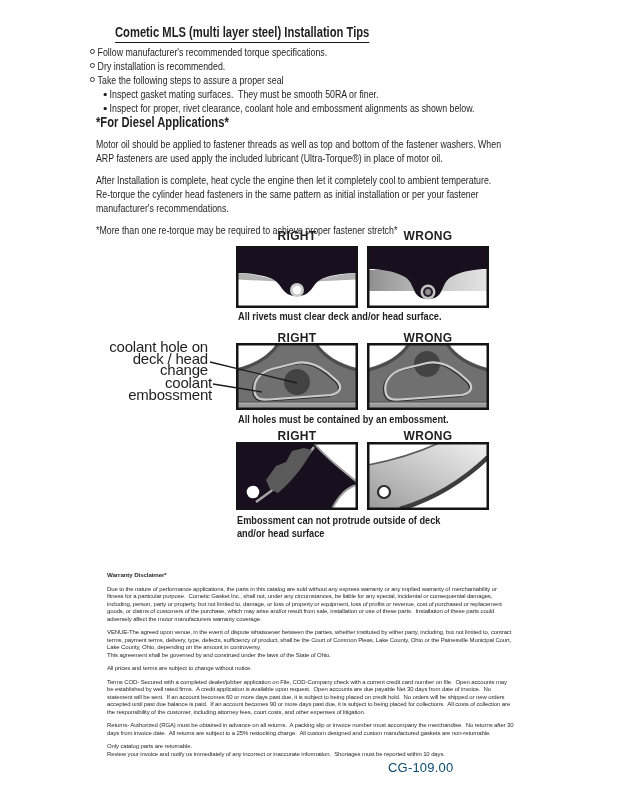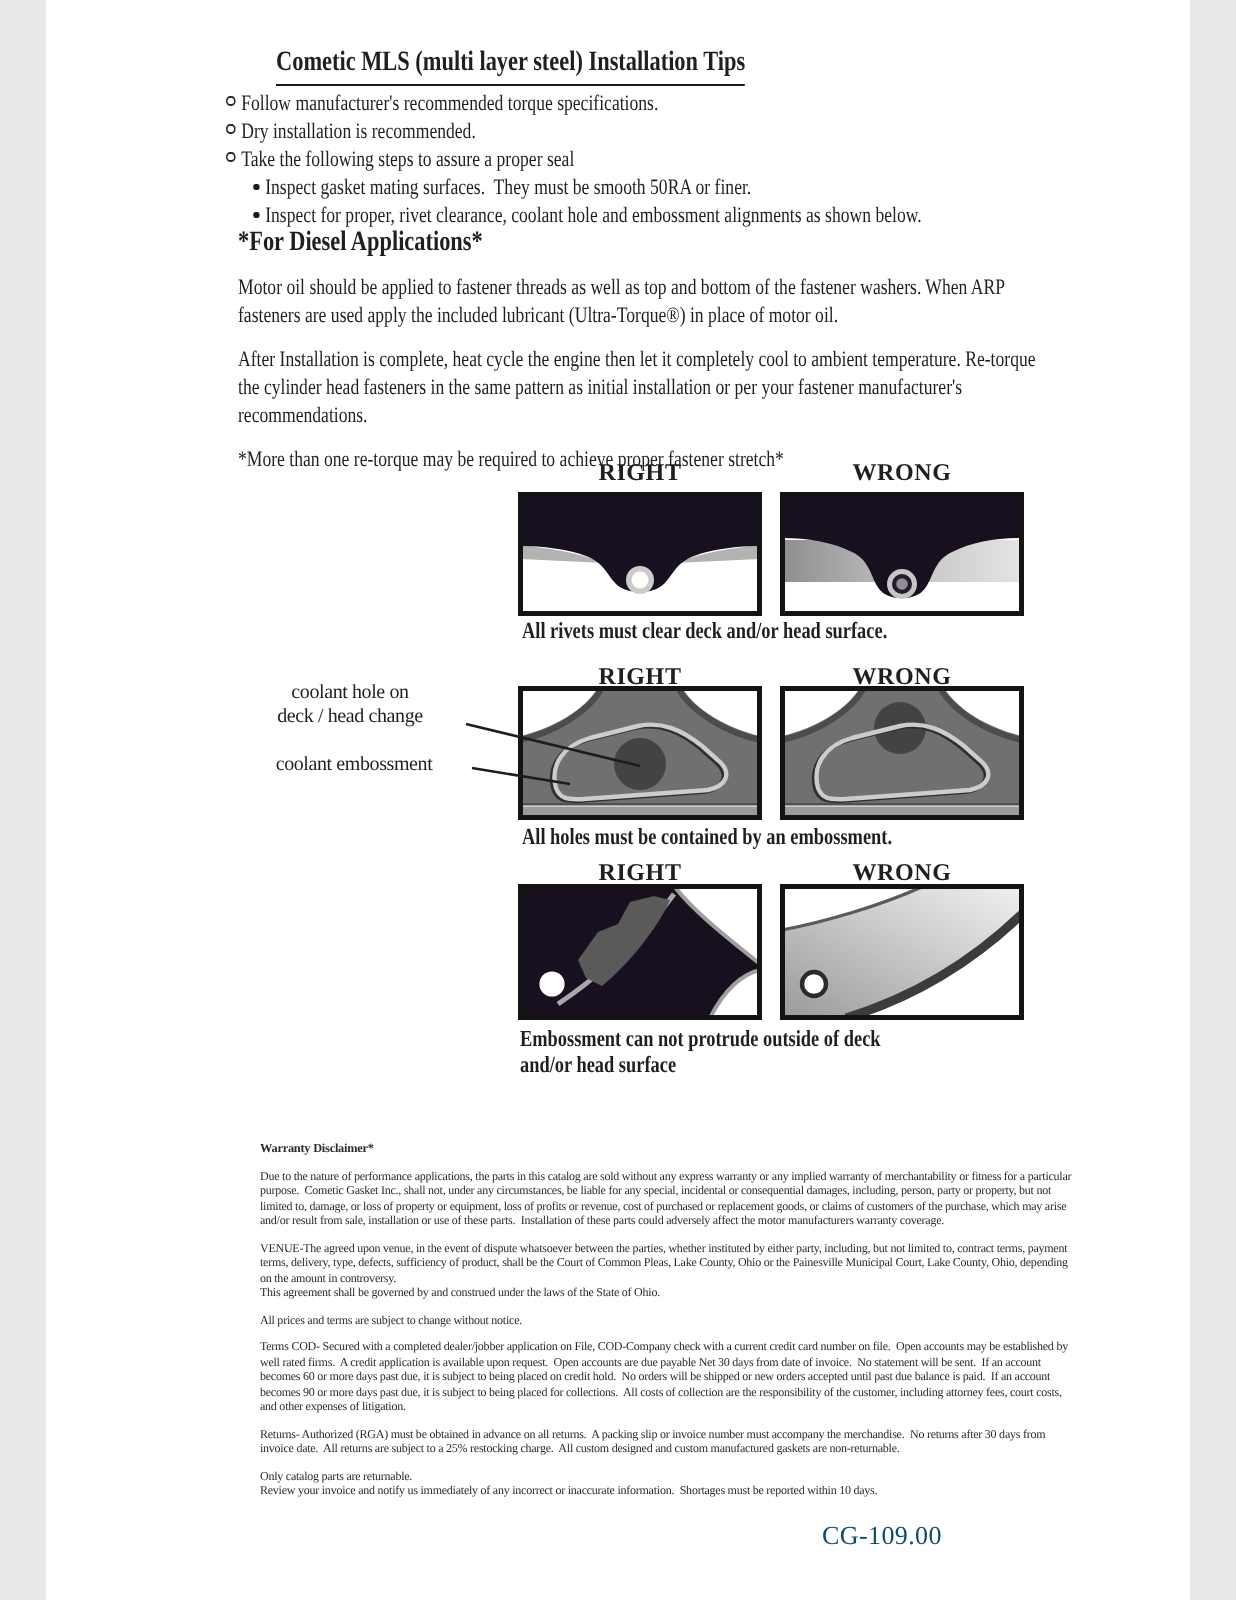--- a/index.html
+++ b/index.html
@@ -1,18 +1,18 @@
 <!DOCTYPE html>
 <html><head>
 <meta charset="utf-8">
 <style>
   html,body{margin:0;padding:0;background:#e8e8e8;}
   .page{
-    position:relative;width:572px;height:800px;background:#ffffff;
-    font-family:Liberation Serif, serif;color:#1f1f1f;
+    position:relative;width:618px;height:800px;background:#ffffff;
+    font-family:Liberation Sans, sans-serif;color:#1f1f1f;
     overflow:hidden;margin:0 auto;
   }
   .abs{position:absolute;}
   .cx{transform:scaleX(0.8);transform-origin:0 0;}
   .title{
     left:115px;top:24px;font-size:14px;font-weight:bold;
     border-bottom:1.5px solid #1a1a1a;padding-bottom:2px;white-space:nowrap;
   }
   .tips{left:90px;top:45px;font-size:11px;line-height:14px;}
   .tip-line{white-space:pre;}
@@ -20,21 +20,21 @@
     border-radius:50%;margin-right:4px;vertical-align:2px;}
   .b2{padding-left:17px;}
   .b2marker{display:inline-block;width:3.5px;height:3.5px;background:#1a1a1a;
     border-radius:50%;margin-right:4px;vertical-align:2px;}
   .diesel{left:96px;top:115px;width:510px;font-size:11px;line-height:14px;}
   .diesel h2{font-size:14px;font-weight:bold;margin:0 0 8px 0;}
   .diesel p{margin:0 0 8px 0;}
   .rw-label{font-size:12px;font-weight:bold;letter-spacing:0.3px;text-align:center;width:122px;}
   .caption{font-size:11.5px;font-weight:bold;white-space:nowrap;line-height:12.5px;}
   .dg-box{display:block;}
-  .ptr-label{font-size:10px;line-height:11.5px;text-align:center;letter-spacing:-0.2px;}
+  .ptr-label{font-size:15px;line-height:11.5px;text-align:right;letter-spacing:-0.2px;}
   .warranty{left:107px;top:571px;width:407px;font-size:6px;line-height:7.5px;
     letter-spacing:-0.12px;color:#2b2b2b;}
   .warranty .whead{font-weight:bold;margin:0 0 7px 0;font-size:6.2px;}
   .warranty p{margin:0 0 6px 0;white-space:pre-wrap;}
   .footer{left:388px;top:760px;font-size:13px;color:#0c4a6e;letter-spacing:0.2px;}
 </style>
 </head>
 <body>
 
 <div class="page">

